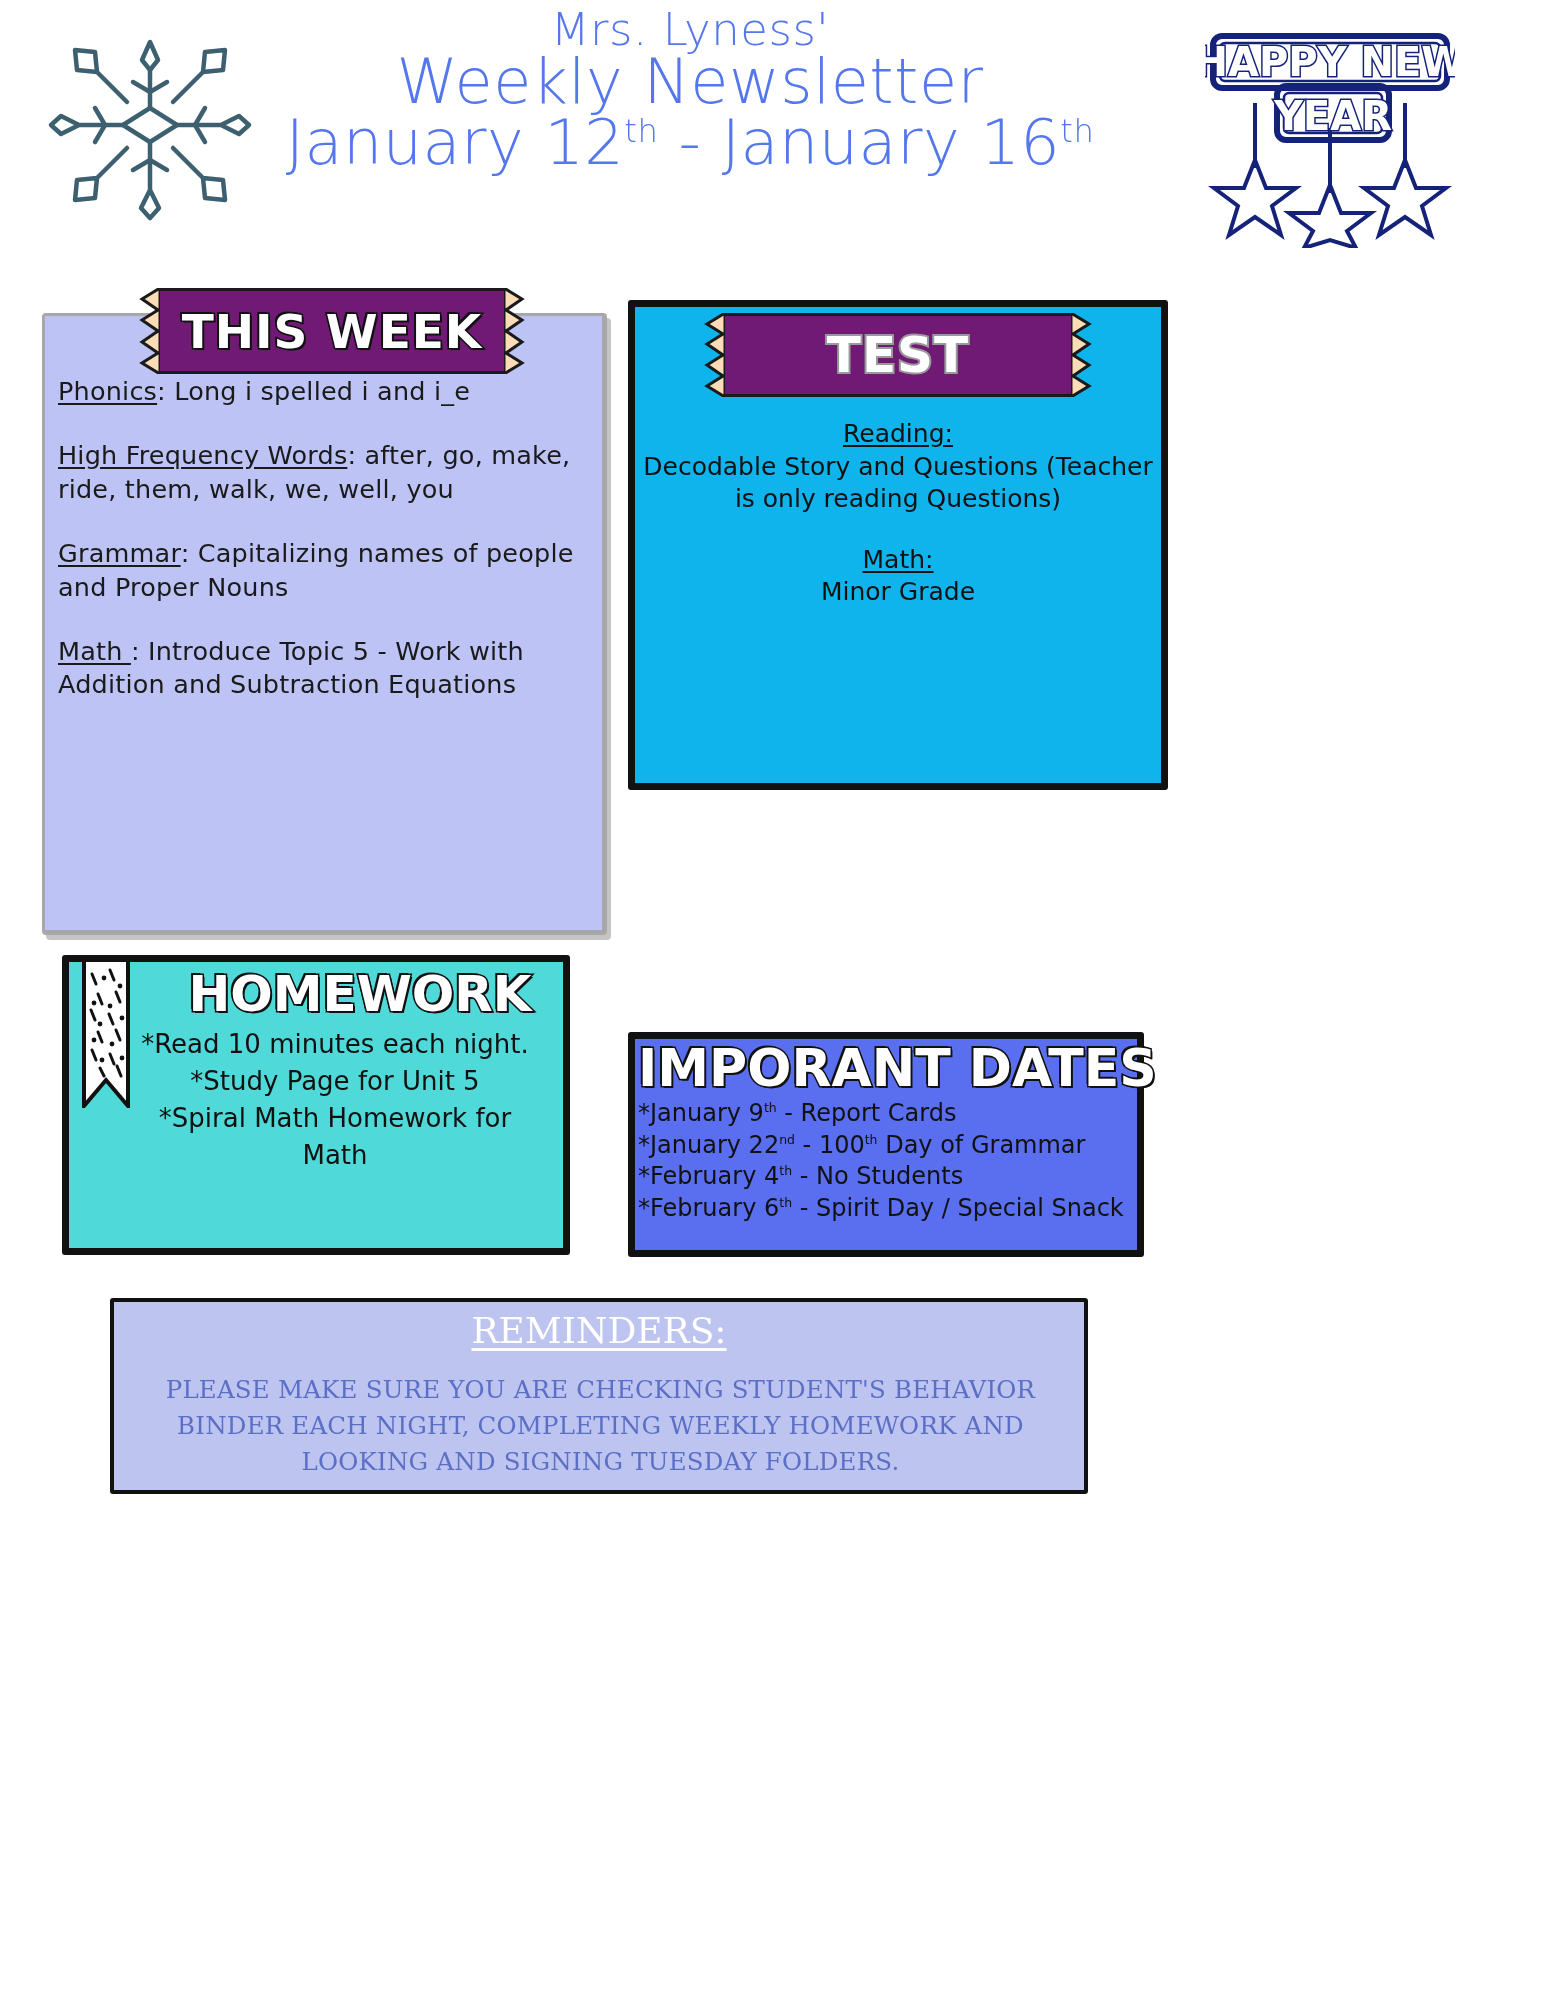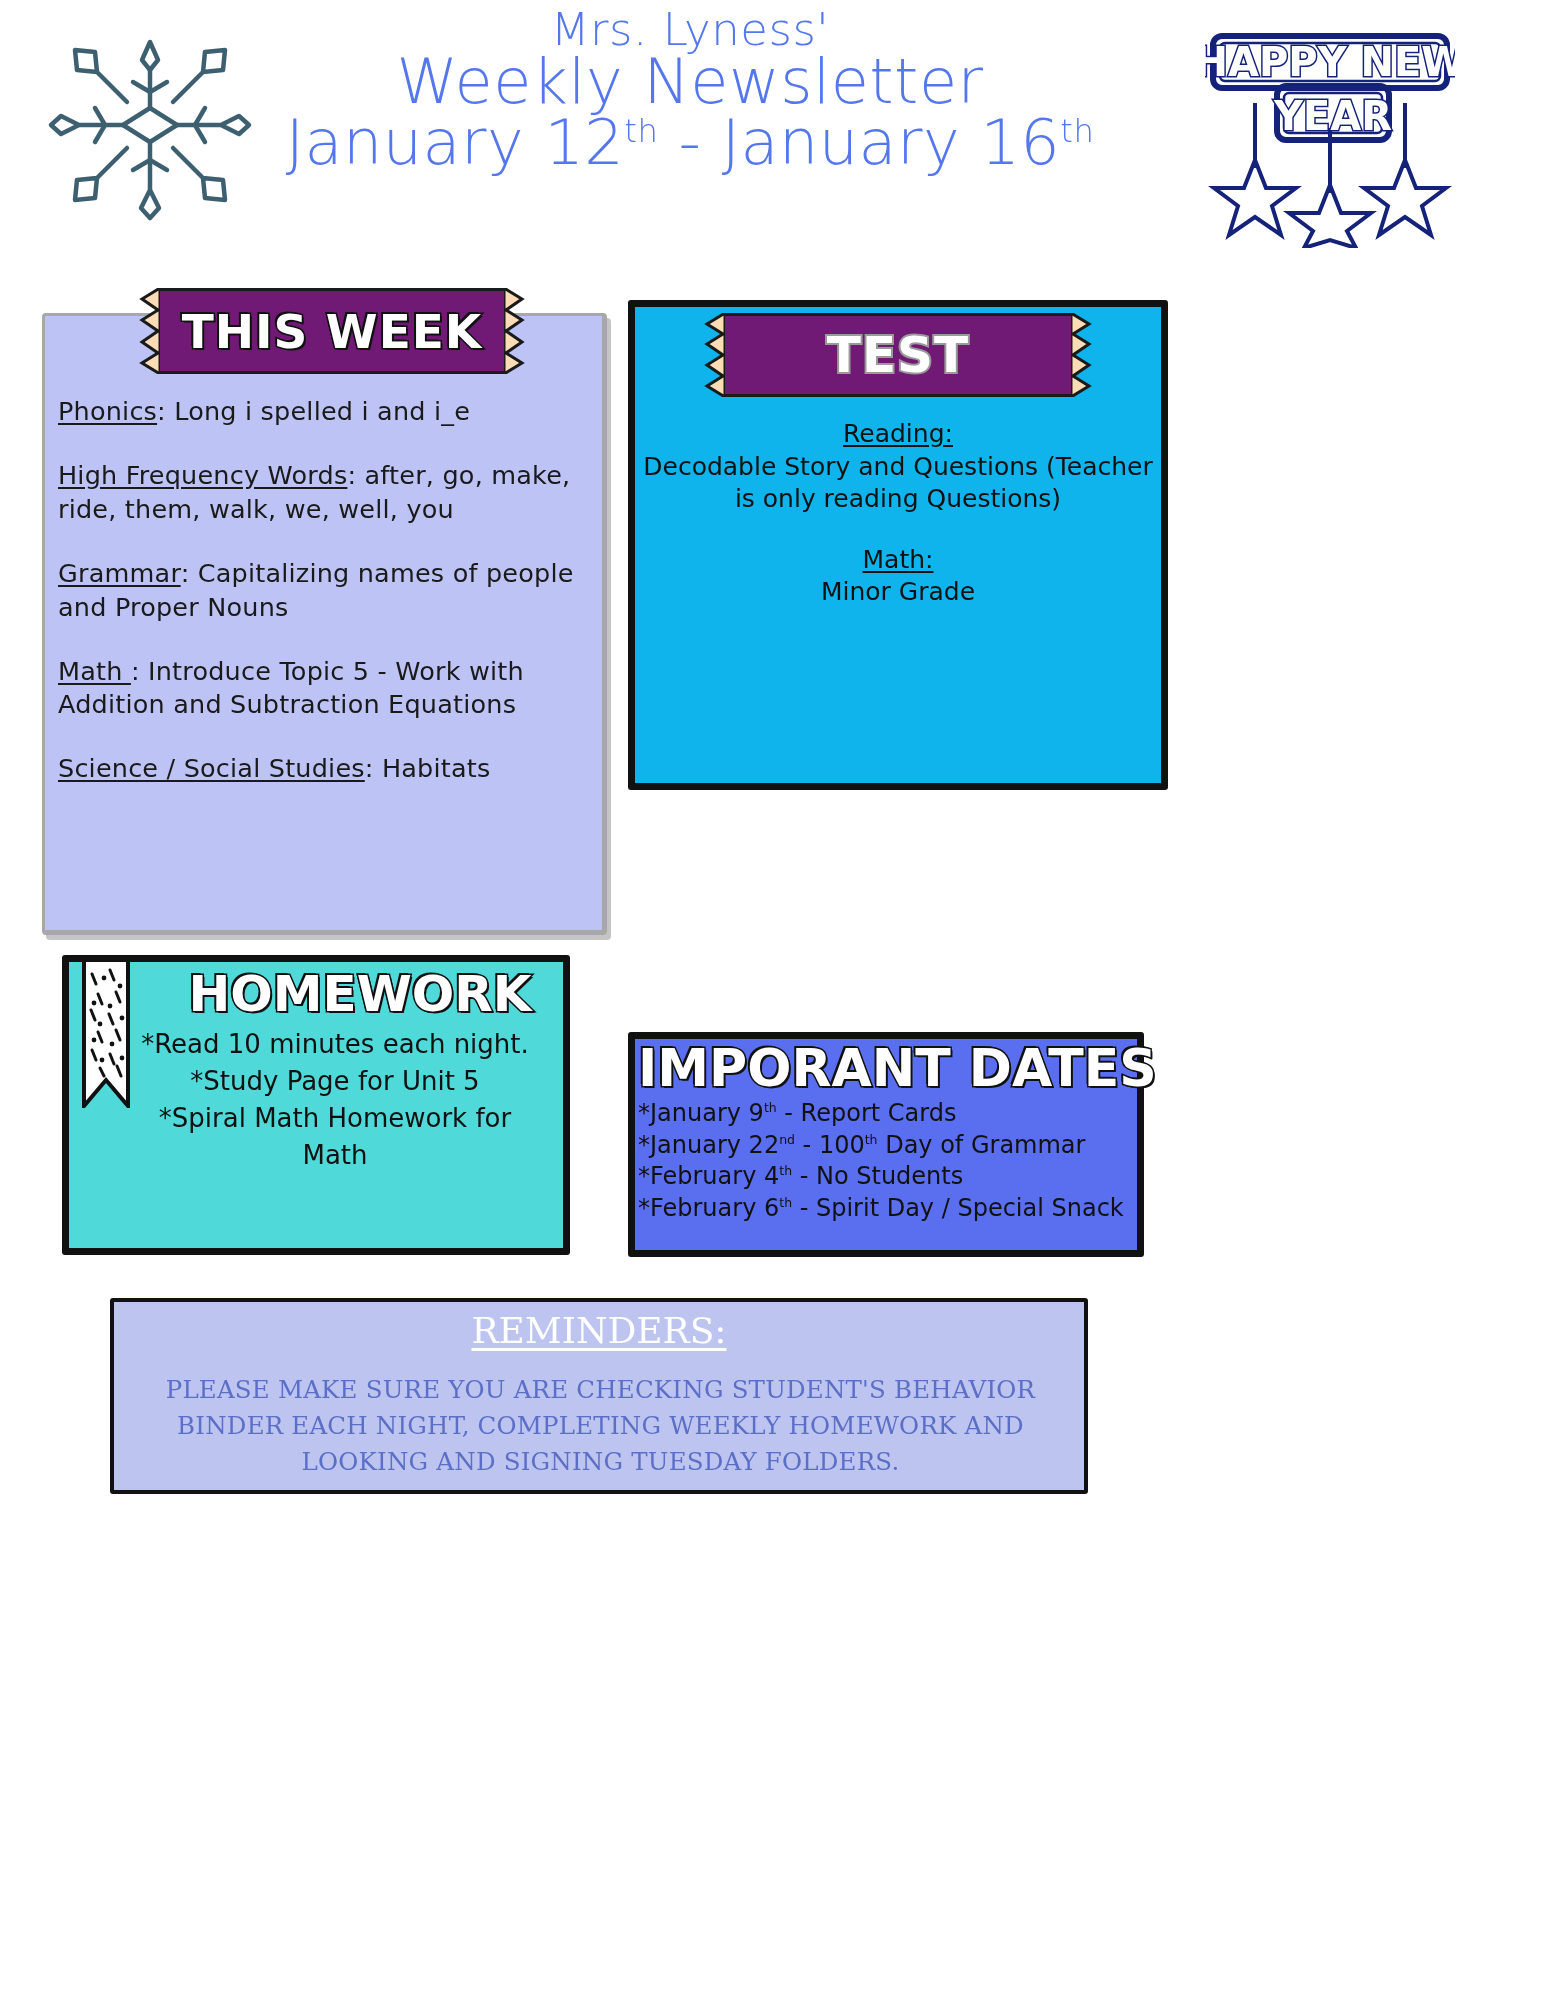--- a/index.html
+++ b/index.html
@@ -79,21 +79,20 @@
   #thisweek-body {
     position: absolute;
     left: 58px;
     top: 375px;
     width: 562px;
     font-family: "DejaVu Sans", sans-serif;
     font-size: 25.5px;
     line-height: 1.33;
     color: #1a1a1a;
     letter-spacing: 0.2px;
-    margin-top: 20px;
   }
   #thisweek-body .entry { margin-bottom: 30px; }
   #thisweek-body .entry:last-child { margin-bottom: 0; }
   .ul { text-decoration: underline; text-underline-offset: 3px; }
 
   
   .ribbon {
     position: absolute;
     background: #701a75;
     border-top: 3px solid #1a1a1a;
@@ -351,21 +350,20 @@
     <polygon points="0,0 18,11 2,22 18,32 2,43 18,54 2,65 18,75 0,86" fill="#fbdcb6" stroke="#1a1a1a" stroke-width="3"></polygon>
   </svg>
   <span class="banner-text-outline outline-black">THIS WEEK</span>
 </div>
 
 <div id="thisweek-body">
   <div class="entry"><span class="ul">Phonics</span><span>: </span><span>Long i spelled i and i_e</span></div>
   <div class="entry"><span class="ul">High Frequency Words</span><span>: </span><span>after, go, make, ride, them, walk, we, well, you</span></div>
   <div class="entry"><span class="ul">Grammar</span><span>: </span><span>Capitalizing names of people and Proper Nouns</span></div>
   <div class="entry"><span class="ul">Math </span><span>: </span><span>Introduce Topic 5 - Work with Addition and Subtraction Equations</span></div>
-  <div class="entry"><span class="ul">Science / Social Studies</span><span>: </span><span>Habitats</span></div>
 </div>
 
 <div class="box" id="test-box"></div>
 
 <div class="ribbon" id="test-ribbon">
   <svg class="zig left" viewBox="0 0 22 84" preserveAspectRatio="none">
     <polygon points="22,0 4,11 20,21 4,31 20,42 4,52 20,63 4,73 22,84" fill="#fbdcb6" stroke="#1a1a1a" stroke-width="3"></polygon>
   </svg>
   <svg class="zig right" viewBox="0 0 22 84" preserveAspectRatio="none">
     <polygon points="0,0 18,11 2,21 18,31 2,42 18,52 2,63 18,73 0,84" fill="#fbdcb6" stroke="#1a1a1a" stroke-width="3"></polygon>

